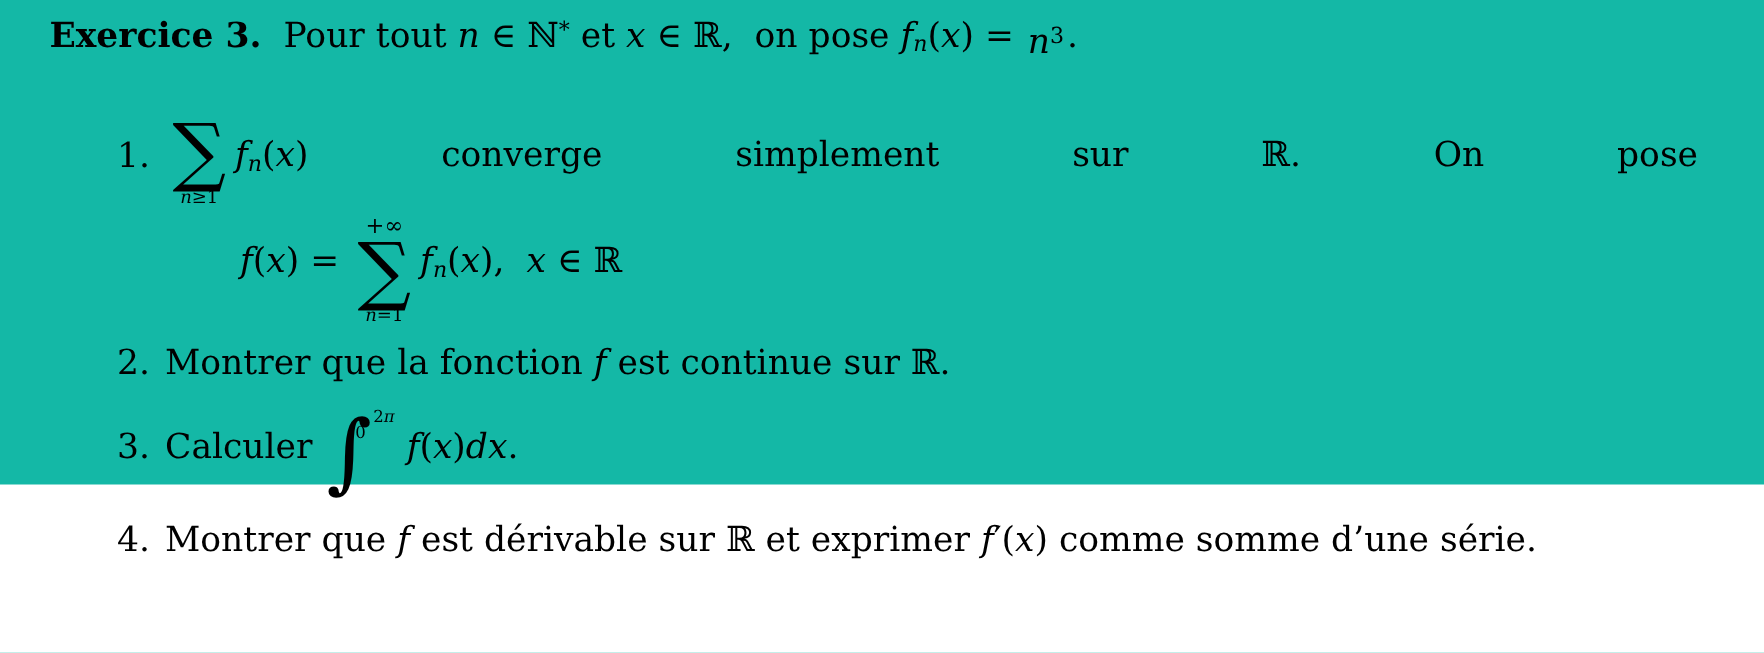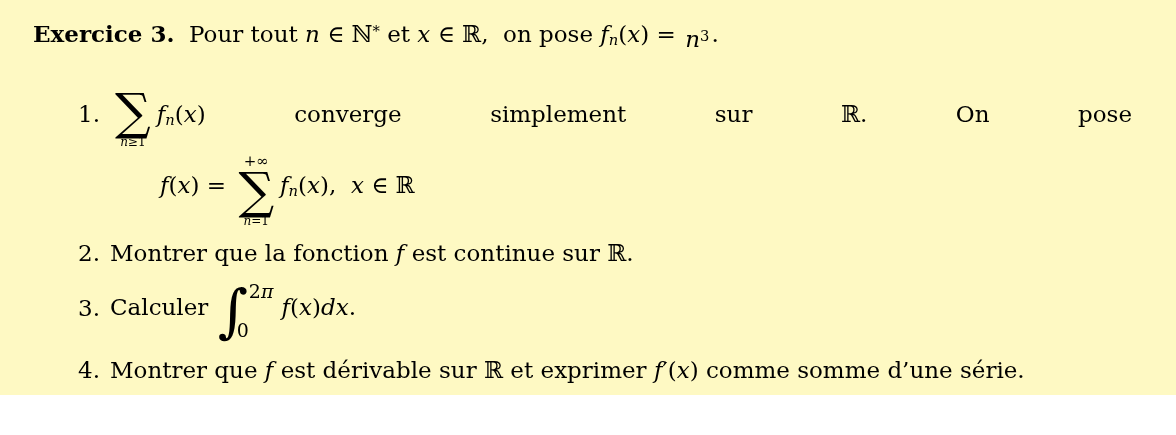--- a/index.html
+++ b/index.html
@@ -3,21 +3,21 @@
 <meta charset="utf-8">
 <style>
   * { margin:0; padding:0; box-sizing:border-box; }
   html,body { background:#ffffff; }
   body {
     width:1176px; height:435px; overflow:hidden;
     font-family:"DejaVu Serif", serif;
     color:#000000;
     font-size:23px;
   }
-  .page { position:relative; width:1176px; height:395px; padding:20px 44px 0 33px; background:#fef9c3; }
+  .page { position:relative; width:1176px; height:323px; padding:10px 44px 0 33px; background:#14b8a6; }
 
   .bold { font-weight:bold; }
   .it   { font-style:italic; }
   .bb   { font-family:"DejaVu Serif","DejaVu Sans",serif; }
   .sub  { font-size:0.64em; vertical-align:-0.22em; font-style:italic; }
   .sup  { font-size:0.64em; vertical-align:0.42em; }
 
   .header-line { line-height:1.2; white-space:nowrap; }
 
   
@@ -27,21 +27,21 @@
 
   
   .sum { display:inline-flex; flex-direction:column; align-items:center; vertical-align:middle; transform:translateY(4px); margin:0 6px 0 5px; }
   .sum-upper { font-size:15px; line-height:1; margin-bottom:2px; }
   .sum-sigma { font-size:50px; line-height:0.8; font-family:"DejaVu Serif","DejaVu Sans",serif; }
   .sum-lower { font-size:12px; line-height:1; margin-top:4px; }
 
   
   .integral { display:inline-flex; align-items:stretch; vertical-align:middle; transform:translateY(2px); margin:0 8px 0 2px; }
   .int-sign { font-size:58px; line-height:1.12; font-family:"DejaVu Serif","DejaVu Sans",serif; }
-  .int-limits { display:flex; flex-direction:column; justify-content:space-between; font-size:19px; line-height:1; padding:3px 0 4px 0; }
+  .int-limits { display:flex; flex-direction:column; font-size:11px; line-height:1; padding:3px 0 4px 0; }
   .int-upper { margin-left:1px; }
   .int-lower { margin-left:-11px; }
 
   
   .list { margin-left:45px; }
   .item { display:flex; align-items:baseline; }
   .marker { flex:0 0 32px; }
   .item-body { flex:1 1 auto; line-height:1.25; }
   .justified { text-align:justify; text-align-last:justify; }
 

